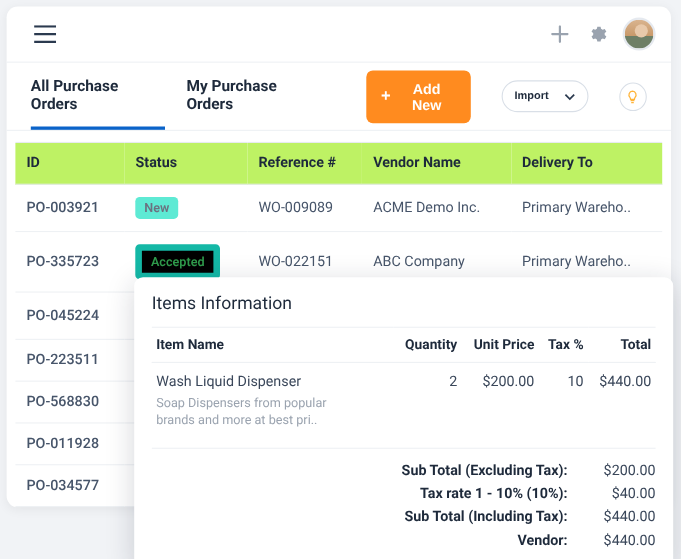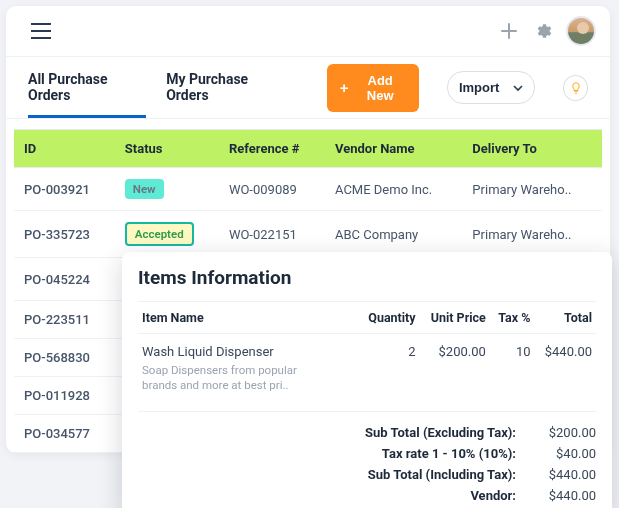--- a/index.html
+++ b/index.html
@@ -85,21 +85,21 @@
     padding: 9px 13px;
     border-radius: 6px;
     display: flex; align-items: center; gap: 6px;
     cursor: pointer;
   }
   .btn-import {
     background: #fff;
     border: 1px solid #d9dfe7;
     color: #1e2a3b;
     font-weight: 600;
-    font-size: 13px;
+    font-size: 10px;
     padding: 8px 11px;
     border-radius: 16px;
     display: flex; align-items: center; gap: 14px;
     cursor: pointer;
   }
   .bulb {
     width: 26px; height: 26px;
     border-radius: 50%;
     border: 1px solid #d9dfe7;
     display:flex;align-items:center;justify-content:center;
@@ -130,37 +130,37 @@
   }
   table.po tbody td.id { color:#47556a; font-weight:500;}
   .badge {
     display:inline-block;
     font-size: 11.5px;
     font-weight: 600;
     padding: 3px 8px;
     border-radius: 4px;
   }
   .badge.new { background:#5eead4; color:#6b7280; }
-  .badge.accepted { background:#fef9c3; color:#2f9b4c; border:2px solid #14b8a6;}
+  .badge.accepted { background:#000000; color:#2f9b4c; border:6px solid #14b8a6;}
   .trunc { overflow:hidden; text-overflow:ellipsis; max-width:130px; }
 
   
   .panel {
     position: absolute;
     left: 122px;
     top: 252px;
     width: 490px;
     background: #fff;
     border-radius: 8px;
     box-shadow: 0 6px 26px rgba(20,30,50,0.18);
     padding: 14px 16px 14px 16px;
   }
   .panel h3 {
-    font-size: 19px;
-    font-weight: 700;
+    font-size: 16px;
+    font-weight: 400;
     margin-bottom: 12px;
     color:#1e2a3b;
   }
   table.items {
     width: 100%;
     border-collapse: collapse;
   }
   table.items thead th {
     text-align: left;
     font-size: 12.5px;

